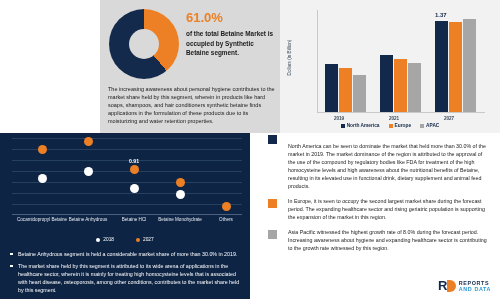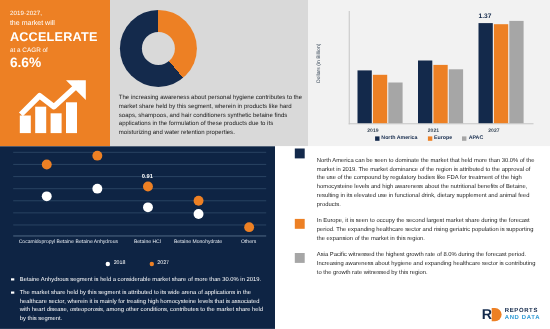--- a/index.html
+++ b/index.html
@@ -153,39 +153,28 @@
   }
   .logo-txt{line-height:6px;}
   .logo-l1{font-size:5.4px;font-weight:bold;color:#13294B;letter-spacing:.6px;}
   .logo-l2{font-size:5.4px;font-weight:bold;color:#2E9BD6;letter-spacing:.6px;}
 </style>
 </head>
 <body>
 
 <div class="canvas">
 
-  <div class="orange-panel">
-    <div class="op-line1">2019-2027,</div>
-    <div class="op-line2">the market will</div>
-    <div class="op-accel">ACCELERATE</div>
-    <div class="op-line3">at a CAGR of</div>
-    <div class="op-cagr">6.6%</div>
-    <svg class="op-chart-icon" viewBox="0 0 72 52">
-      <rect x="2" y="34" width="10" height="16" fill="#ffffff"></rect>
-      <rect x="16" y="26" width="10" height="24" fill="#ffffff"></rect>
-      <rect x="30" y="32" width="10" height="18" fill="#ffffff"></rect>
-      <rect x="44" y="22" width="10" height="28" fill="#ffffff"></rect>
-      <path d="M3 33 L20 16 L33 26 L57 4" stroke="#ffffff" stroke-width="5" fill="none" stroke-linejoin="round"></path>
-      <path d="M44 2 L62 2 L62 20 Z" fill="#ffffff"></path>
-    </svg>
-  </div>
 
   <div class="mid-panel">
     <div class="donut-wrap">
       <div class="donut"></div>
+    </div>
+    <div class="stat-block">
+      <div class="stat-pct">61.0%</div>
+      <div class="stat-desc">of the total Betaine Market is occupied by Synthetic Betaine segment.</div>
     </div>
     <div class="mid-para">The increasing awareness about personal hygiene contributes to the market share held by this segment, wherein in products like hard soaps, shampoos, and hair conditioners synthetic betaine finds applications in the formulation of these products due to its moisturizing and water retention properties.</div>
   </div>
 
   <div class="bar-panel">
     <div class="ylabel">Dollars (in Billion)</div>
     <div class="plot">
       <div class="axis-line"></div>
       <div class="axis-v"></div>
 

